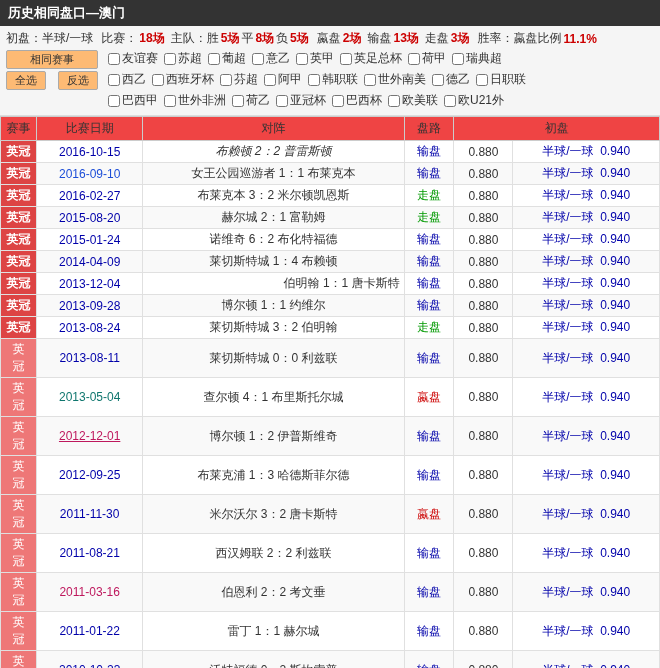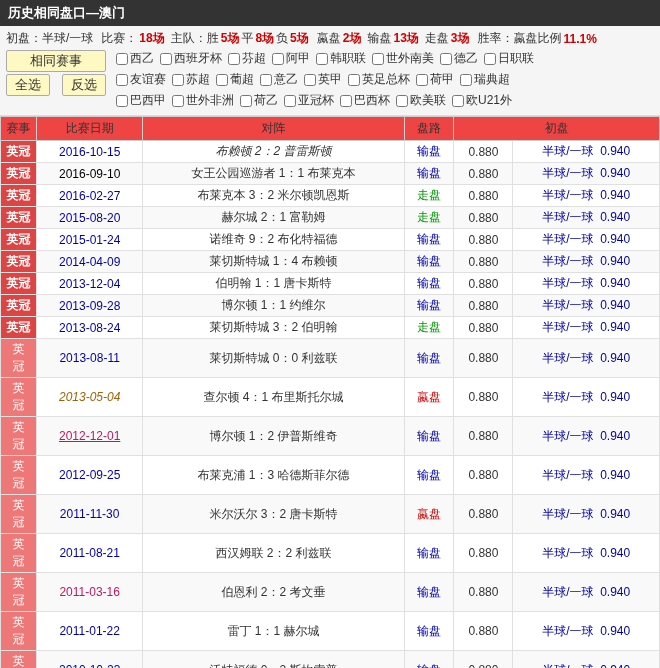--- a/index.html
+++ b/index.html
@@ -51,24 +51,24 @@
     }
     
     .btn-group {
       display: flex;
       flex-direction: column;
       gap: 2px;
       margin-right: 6px;
     }
     
     .btn {
-      background: #fef9c3;
+      background: #fdba74;
       border: 1px solid #aaa;
       padding: 1px 8px;
-      font-size: 13px;
+      font-size: 11px;
       cursor: pointer;
       border-radius: 2px;
       color: #333;
       white-space: nowrap;
     }
     
     .btn-row {
       display: flex;
       align-items: flex-start;
       gap: 4px;
@@ -163,83 +163,83 @@
       <button class="btn">相同赛事</button>
       <div style="display:flex;gap:12px;">
         <button class="btn">全选</button>
         <button class="btn">反选</button>
       </div>
     </div>
     <div class="checkbox-col">
       <div class="checkbox-row">
         <label class="checkbox-item">
             <input type="checkbox" style="">
-            <span>西乙</span>
-          </label>
-        <label class="checkbox-item">
-            <input type="checkbox" style="">
-            <span>西班牙杯</span>
-          </label>
-        <label class="checkbox-item">
-            <input type="checkbox" style="">
-            <span>芬超</span>
-          </label>
-        <label class="checkbox-item">
-            <input type="checkbox" style="">
-            <span>阿甲</span>
-          </label>
-        <label class="checkbox-item">
-            <input type="checkbox" style="">
-            <span>韩职联</span>
-          </label>
-        <label class="checkbox-item">
-            <input type="checkbox" style="">
-            <span>世外南美</span>
-          </label>
-        <label class="checkbox-item">
-            <input type="checkbox" style="">
-            <span>德乙</span>
-          </label>
-        <label class="checkbox-item">
-            <input type="checkbox" style="">
-            <span>日职联</span>
+            <span>友谊赛</span>
+          </label>
+        <label class="checkbox-item">
+            <input type="checkbox" style="">
+            <span>苏超</span>
+          </label>
+        <label class="checkbox-item">
+            <input type="checkbox" style="">
+            <span>葡超</span>
+          </label>
+        <label class="checkbox-item">
+            <input type="checkbox" style="">
+            <span>意乙</span>
+          </label>
+        <label class="checkbox-item">
+            <input type="checkbox" style="">
+            <span>英甲</span>
+          </label>
+        <label class="checkbox-item">
+            <input type="checkbox" style="">
+            <span>英足总杯</span>
+          </label>
+        <label class="checkbox-item">
+            <input type="checkbox" style="">
+            <span>荷甲</span>
+          </label>
+        <label class="checkbox-item">
+            <input type="checkbox" style="">
+            <span>瑞典超</span>
           </label>
       </div>
       <div class="checkbox-row">
         <label class="checkbox-item">
             <input type="checkbox" style="">
-            <span>友谊赛</span>
-          </label>
-        <label class="checkbox-item">
-            <input type="checkbox" style="">
-            <span>苏超</span>
-          </label>
-        <label class="checkbox-item">
-            <input type="checkbox" style="">
-            <span>葡超</span>
-          </label>
-        <label class="checkbox-item">
-            <input type="checkbox" style="">
-            <span>意乙</span>
-          </label>
-        <label class="checkbox-item">
-            <input type="checkbox" style="">
-            <span>英甲</span>
-          </label>
-        <label class="checkbox-item">
-            <input type="checkbox" style="">
-            <span>英足总杯</span>
-          </label>
-        <label class="checkbox-item">
-            <input type="checkbox" style="">
-            <span>荷甲</span>
-          </label>
-        <label class="checkbox-item">
-            <input type="checkbox" style="">
-            <span>瑞典超</span>
+            <span>西乙</span>
+          </label>
+        <label class="checkbox-item">
+            <input type="checkbox" style="">
+            <span>西班牙杯</span>
+          </label>
+        <label class="checkbox-item">
+            <input type="checkbox" style="">
+            <span>芬超</span>
+          </label>
+        <label class="checkbox-item">
+            <input type="checkbox" style="">
+            <span>阿甲</span>
+          </label>
+        <label class="checkbox-item">
+            <input type="checkbox" style="">
+            <span>韩职联</span>
+          </label>
+        <label class="checkbox-item">
+            <input type="checkbox" style="">
+            <span>世外南美</span>
+          </label>
+        <label class="checkbox-item">
+            <input type="checkbox" style="">
+            <span>德乙</span>
+          </label>
+        <label class="checkbox-item">
+            <input type="checkbox" style="">
+            <span>日职联</span>
           </label>
       </div>
       <div class="checkbox-row">
         <label class="checkbox-item">
             <input type="checkbox" style="">
             <span>巴西甲</span>
           </label>
         <label class="checkbox-item">
             <input type="checkbox" style="">
             <span>世外非洲</span>
@@ -283,21 +283,21 @@
   <tr>
     <td class="td-league">英冠</td>
     <td style="color:#00a;">2016-10-15</td>
     <td style="min-width:160px;font-style:italic;">布赖顿  2：2  普雷斯顿</td>
     <td style="color:#00a;">输盘</td>
     <td>0.880</td>
     <td style="color:#00a;">半球/一球&nbsp;&nbsp;0.940</td>
   </tr>
       <tr>
     <td class="td-league">英冠</td>
-    <td style="color:#000000;">2016-09-10</td>
+    <td style="color:#1d4ed8;">2016-09-10</td>
     <td style="min-width:160px;">女王公园巡游者  1：1  布莱克本</td>
     <td style="color:#00a;">输盘</td>
     <td>0.880</td>
     <td style="color:#00a;">半球/一球&nbsp;&nbsp;0.940</td>
   </tr>
       <tr>
     <td class="td-league">英冠</td>
     <td style="color:#00a;">2016-02-27</td>
     <td style="min-width:160px;">布莱克本  3：2  米尔顿凯恩斯</td>
     <td style="color:#090;">走盘</td>
@@ -308,37 +308,37 @@
     <td class="td-league">英冠</td>
     <td style="color:#00a;">2015-08-20</td>
     <td style="min-width:160px;">赫尔城  2：1  富勒姆</td>
     <td style="color:#090;">走盘</td>
     <td>0.880</td>
     <td style="color:#00a;">半球/一球&nbsp;&nbsp;0.940</td>
   </tr>
       <tr>
     <td class="td-league">英冠</td>
     <td style="color:#00a;">2015-01-24</td>
-    <td style="min-width:160px;">诺维奇  9：2  布化特福德</td>
+    <td style="min-width:160px;">诺维奇  6：2  布化特福德</td>
     <td style="color:#00a;">输盘</td>
     <td>0.880</td>
     <td style="color:#00a;">半球/一球&nbsp;&nbsp;0.940</td>
   </tr>
       <tr>
     <td class="td-league">英冠</td>
     <td style="color:#00a;">2014-04-09</td>
     <td style="min-width:160px;">莱切斯特城  1：4  布赖顿</td>
     <td style="color:#00a;">输盘</td>
     <td>0.880</td>
     <td style="color:#00a;">半球/一球&nbsp;&nbsp;0.940</td>
   </tr>
       <tr>
     <td class="td-league">英冠</td>
     <td style="color:#00a;">2013-12-04</td>
-    <td style="min-width:160px;">伯明翰  1：1  唐卡斯特</td>
+    <td style="min-width:160px;text-align:right;">伯明翰  1：1  唐卡斯特</td>
     <td style="color:#00a;">输盘</td>
     <td>0.880</td>
     <td style="color:#00a;">半球/一球&nbsp;&nbsp;0.940</td>
   </tr>
       <tr>
     <td class="td-league">英冠</td>
     <td style="color:#00a;">2013-09-28</td>
     <td style="min-width:160px;">博尔顿  1：1  约维尔</td>
     <td style="color:#00a;">输盘</td>
     <td>0.880</td>
@@ -355,21 +355,21 @@
       <tr>
     <td class="td-league-light">英 冠</td>
     <td style="color:#00a;">2013-08-11</td>
     <td style="min-width:160px;">莱切斯特城  0：0  利兹联</td>
     <td style="color:#00a;">输盘</td>
     <td>0.880</td>
     <td style="color:#00a;">半球/一球&nbsp;&nbsp;0.940</td>
   </tr>
       <tr>
     <td class="td-league-light">英 冠</td>
-    <td style="color:#a16207;font-style:italic;">2013-05-04</td>
+    <td style="color:#0f766e;">2013-05-04</td>
     <td style="min-width:160px;">查尔顿  4：1  布里斯托尔城</td>
     <td style="color:#c00;">蠃盘</td>
     <td>0.880</td>
     <td style="color:#00a;">半球/一球&nbsp;&nbsp;0.940</td>
   </tr>
       <tr>
     <td class="td-league-light">英 冠</td>
     <td style="color:#be185d;text-decoration:underline;">2012-12-01</td>
     <td style="min-width:160px;">博尔顿  1：2  伊普斯维奇</td>
     <td style="color:#00a;">输盘</td>

